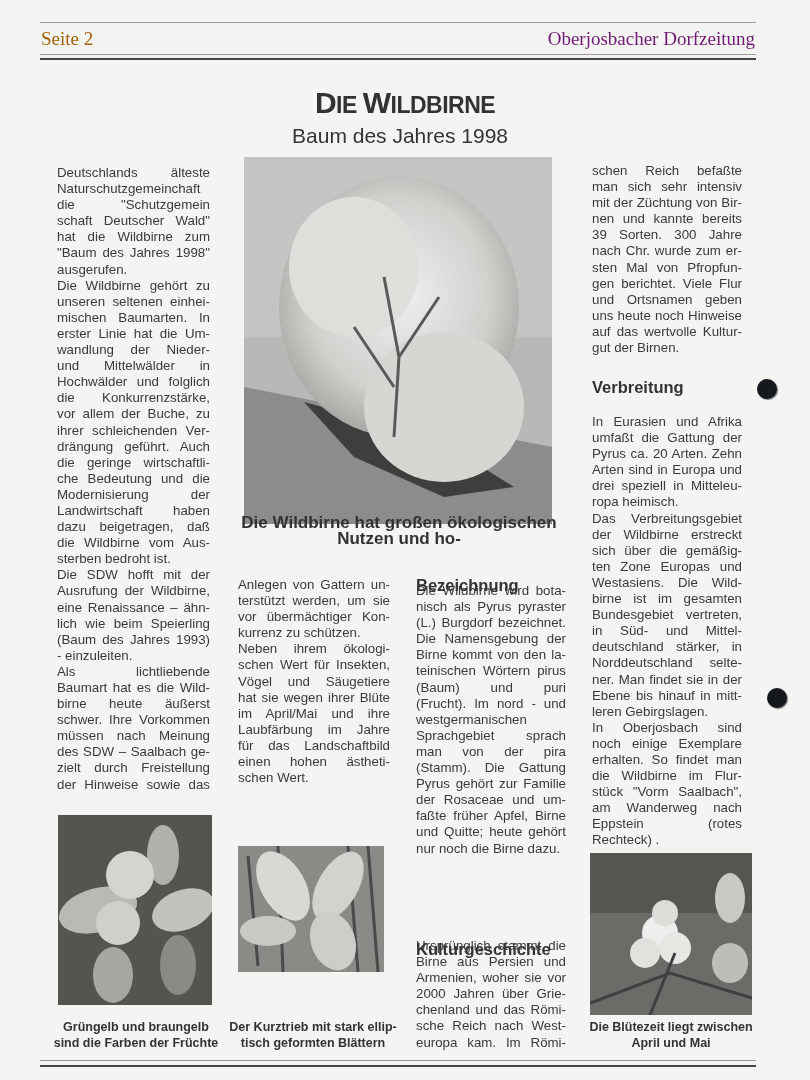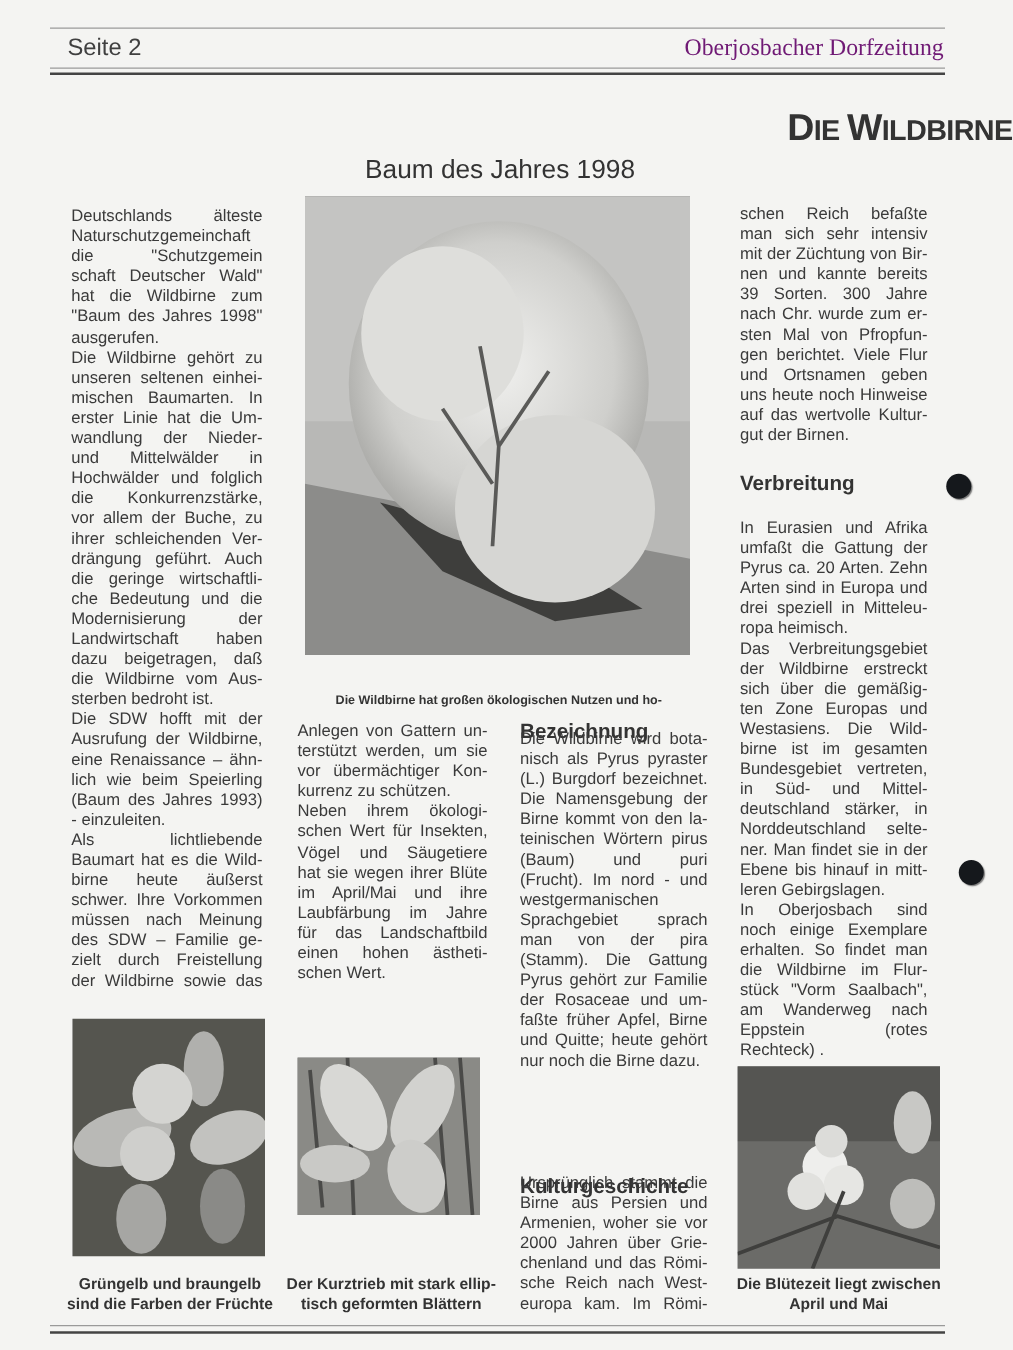--- a/index.html
+++ b/index.html
@@ -4,23 +4,23 @@
 <style>
   html, body { margin: 0; padding: 0; }
   body {
     width: 810px; height: 1080px; position: relative; overflow: hidden;
     background: #f4f4f2;
     font-family: "Liberation Sans", sans-serif;
     color: #3a3a3a;
   }
   .rule-thin { position: absolute; left: 40px; width: 716px; height: 1px; background: #9a9a9a; }
   .rule-thick { position: absolute; left: 40px; width: 716px; height: 2px; background: #444; }
-  .hdr-left { position: absolute; left: 54px; top: 28px; font-family: Liberation Sans, sans-serif; font-size: 19px; color: #404040; }
+  .hdr-left { position: absolute; left: 41px; top: 28px; font-family: Liberation Serif, serif; font-size: 19px; color: #a16207; }
   .hdr-right { position: absolute; right: 55px; top: 28px; font-family: "Liberation Serif", serif; font-size: 19px; color: #701a75; }
-  .title { position: absolute; left: 0; width: 810px; top: 86px; text-align: right; font-weight: bold; font-size: 30px; color: #333; letter-spacing: -0.5px; }
+  .title { position: absolute; left: 0; width: 810px; top: 86px; text-align: center; font-weight: bold; font-size: 30px; color: #333; letter-spacing: -0.5px; }
   .title .sc { font-size: 23px; }
   .subtitle { position: absolute; left: 0; width: 800px; top: 124px; text-align: center; font-size: 21px; color: #333; }
   .col { position: absolute; font-size: 13.3px; line-height: 16.1px; color: #3a3a3a; text-align: justify; }
   .col .line { display: block; text-align: justify; text-align-last: justify; white-space: nowrap; }
   .col .last { text-align-last: left; }
   .heading { position: absolute; font-weight: bold; font-size: 16.5px; color: #333; }
   .photo { position: absolute; background: #888; overflow: hidden; }
   .caption { position: absolute; text-align: center; font-weight: bold; font-size: 12.5px; line-height: 16px; color: #333; }
   .hole { position: absolute; width: 20px; height: 20px; border-radius: 50%; background: #15181c; box-shadow: 1px 1px 1px #777; }
 </style>
@@ -68,23 +68,23 @@
     <span class="line">Ausrufung der Wildbirne,</span>
     <span class="line">eine Renaissance – ähn-</span>
     <span class="line">lich wie beim Speierling</span>
     <span class="line">(Baum des Jahres 1993)</span>
     <span class="line last">- einzuleiten.</span>
     <span class="line">Als lichtliebende</span>
     <span class="line">Baumart hat es die Wild-</span>
     <span class="line">birne heute äußerst</span>
     <span class="line">schwer. Ihre Vorkommen</span>
     <span class="line">müssen nach Meinung</span>
-    <span class="line">des SDW – Familie ge-</span>
+    <span class="line">des SDW – Saalbach ge-</span>
     <span class="line">zielt durch Freistellung</span>
-    <span class="line">der Wildbirne sowie das</span>
+    <span class="line">der Hinweise sowie das</span>
   </div>
 
 <div class="photo" style="left:244px; top:157px; width:308px; height:367px;">
   <svg width="308" height="367" viewBox="0 0 308 367">
     <defs>
       <radialGradient id="crown" cx="50%" cy="45%" r="55%">
         <stop offset="0%" stop-color="#f0f0ee"></stop>
         <stop offset="70%" stop-color="#cfcfcc"></stop>
         <stop offset="100%" stop-color="#a8a8a5"></stop>
       </radialGradient>
@@ -92,21 +92,21 @@
     <rect width="308" height="367" fill="#b8b8b6"></rect>
     <rect width="308" height="180" fill="#c4c4c2"></rect>
     <polygon points="0,230 308,290 308,367 0,367" fill="#8c8c8a"></polygon>
     <polygon points="60,245 190,280 270,330 200,340 110,300" fill="#3e3e3c"></polygon>
     <ellipse cx="155" cy="150" rx="120" ry="130" fill="url(#crown)"></ellipse>
     <ellipse cx="200" cy="250" rx="80" ry="75" fill="#d6d6d3"></ellipse>
     <ellipse cx="110" cy="110" rx="65" ry="70" fill="#dededb"></ellipse>
     <path d="M150 280 L155 200 L140 120 M155 200 L195 140 M150 230 L110 170" stroke="#5a5a58" stroke-width="3" fill="none"></path>
   </svg>
 </div>
-<div class="caption" style="left:234px; top:553px; width:330px; font-size:10px;">
+<div class="caption" style="left:234px; top:515px; width:330px; font-size:17px;">
   <div>Die Wildbirne hat großen ökologischen Nutzen und ho-</div>
 </div>
 
 <div class="col" id="col2" style="left:238px; top:577px; width:152px;">
     <span class="line">Anlegen von Gattern un-</span>
     <span class="line">terstützt werden, um sie</span>
     <span class="line">vor übermächtiger Kon-</span>
     <span class="line last">kurrenz zu schützen.</span>
     <span class="line">Neben ihrem ökologi-</span>
     <span class="line">schen Wert für Insekten,</span>

